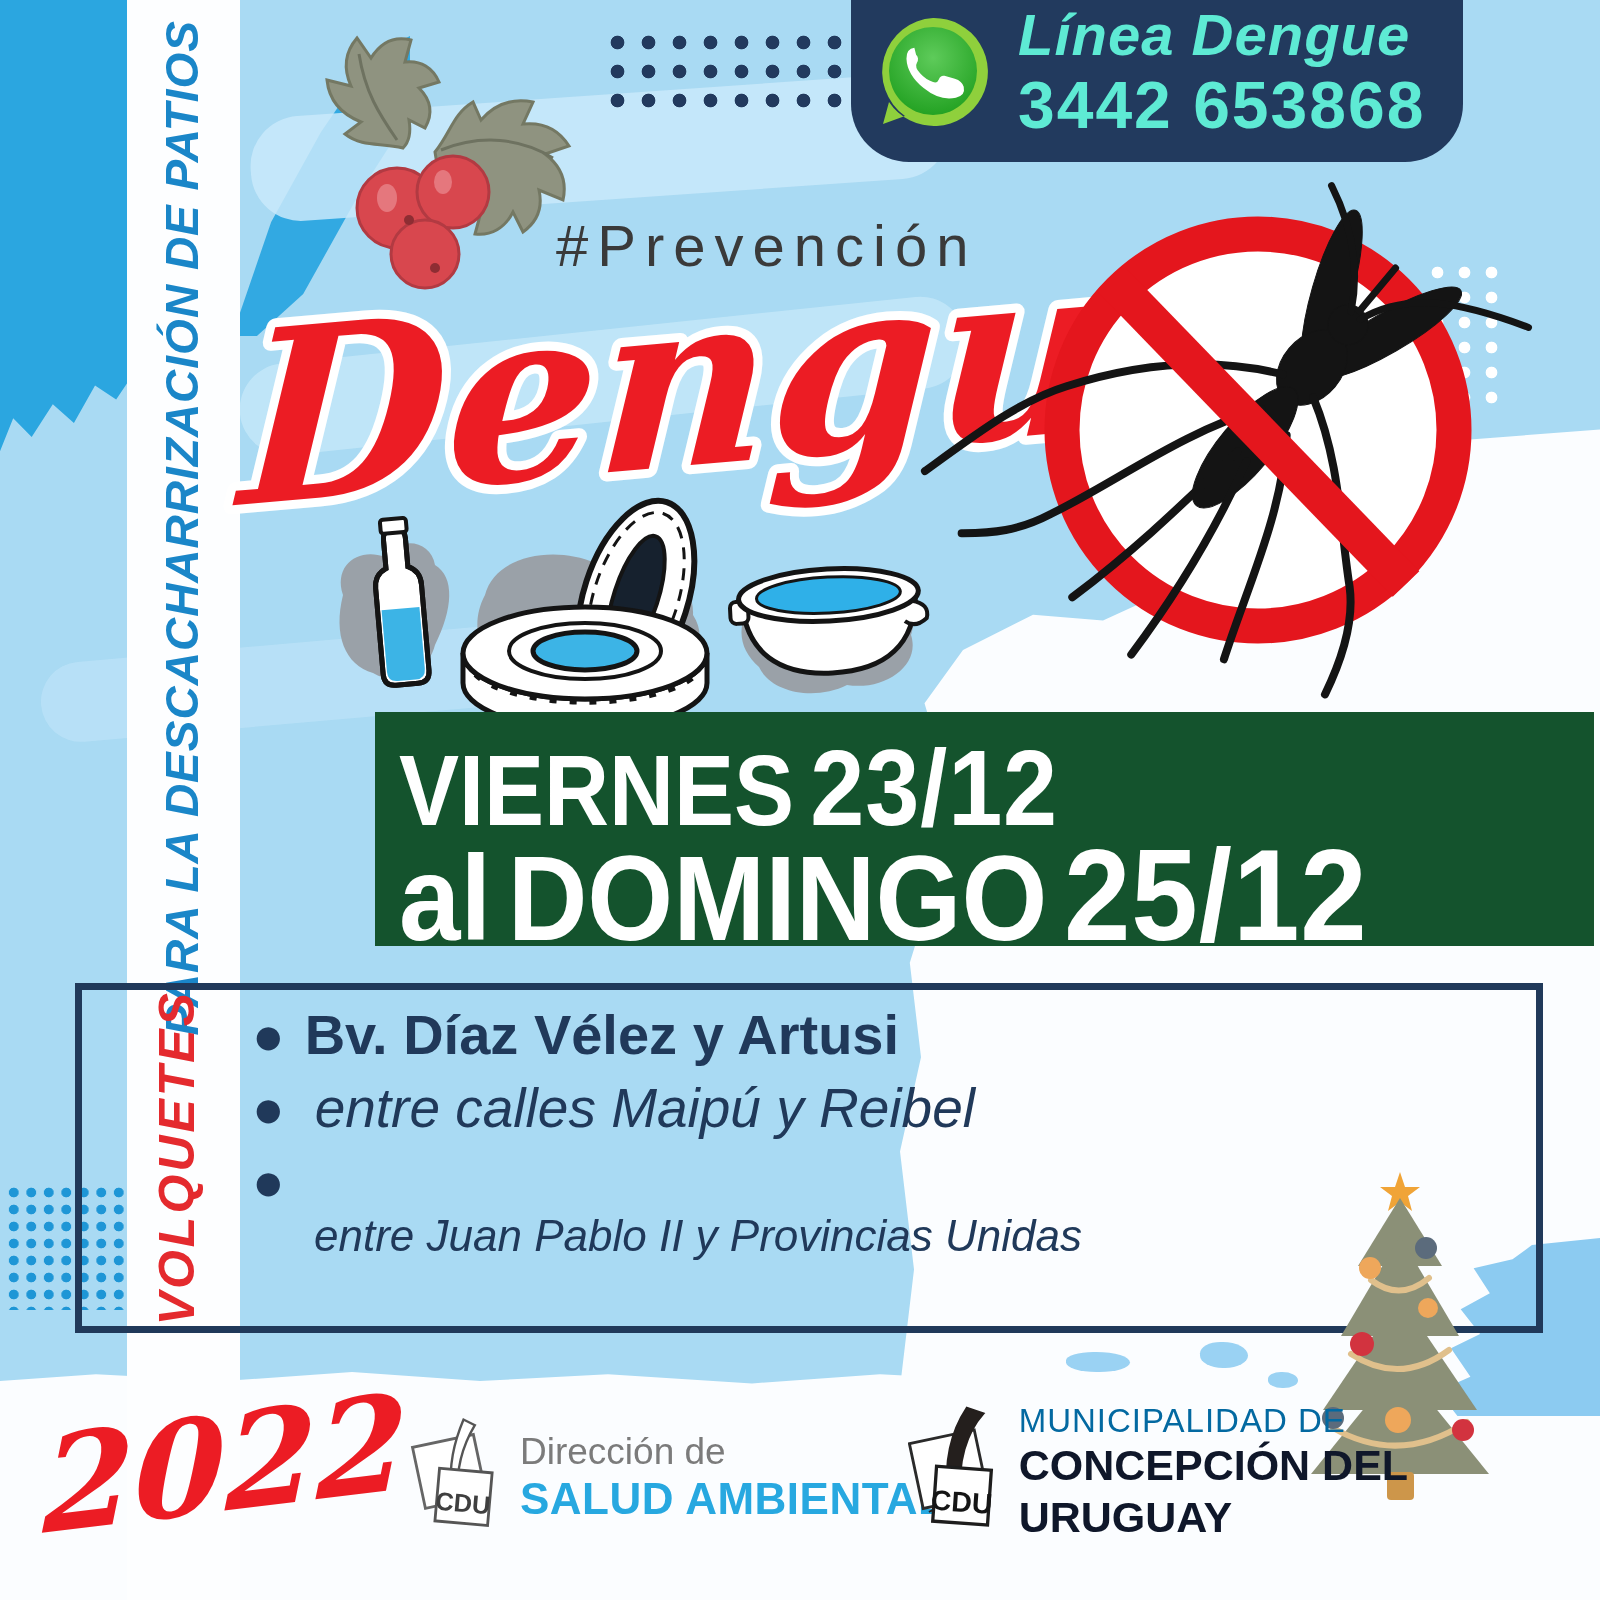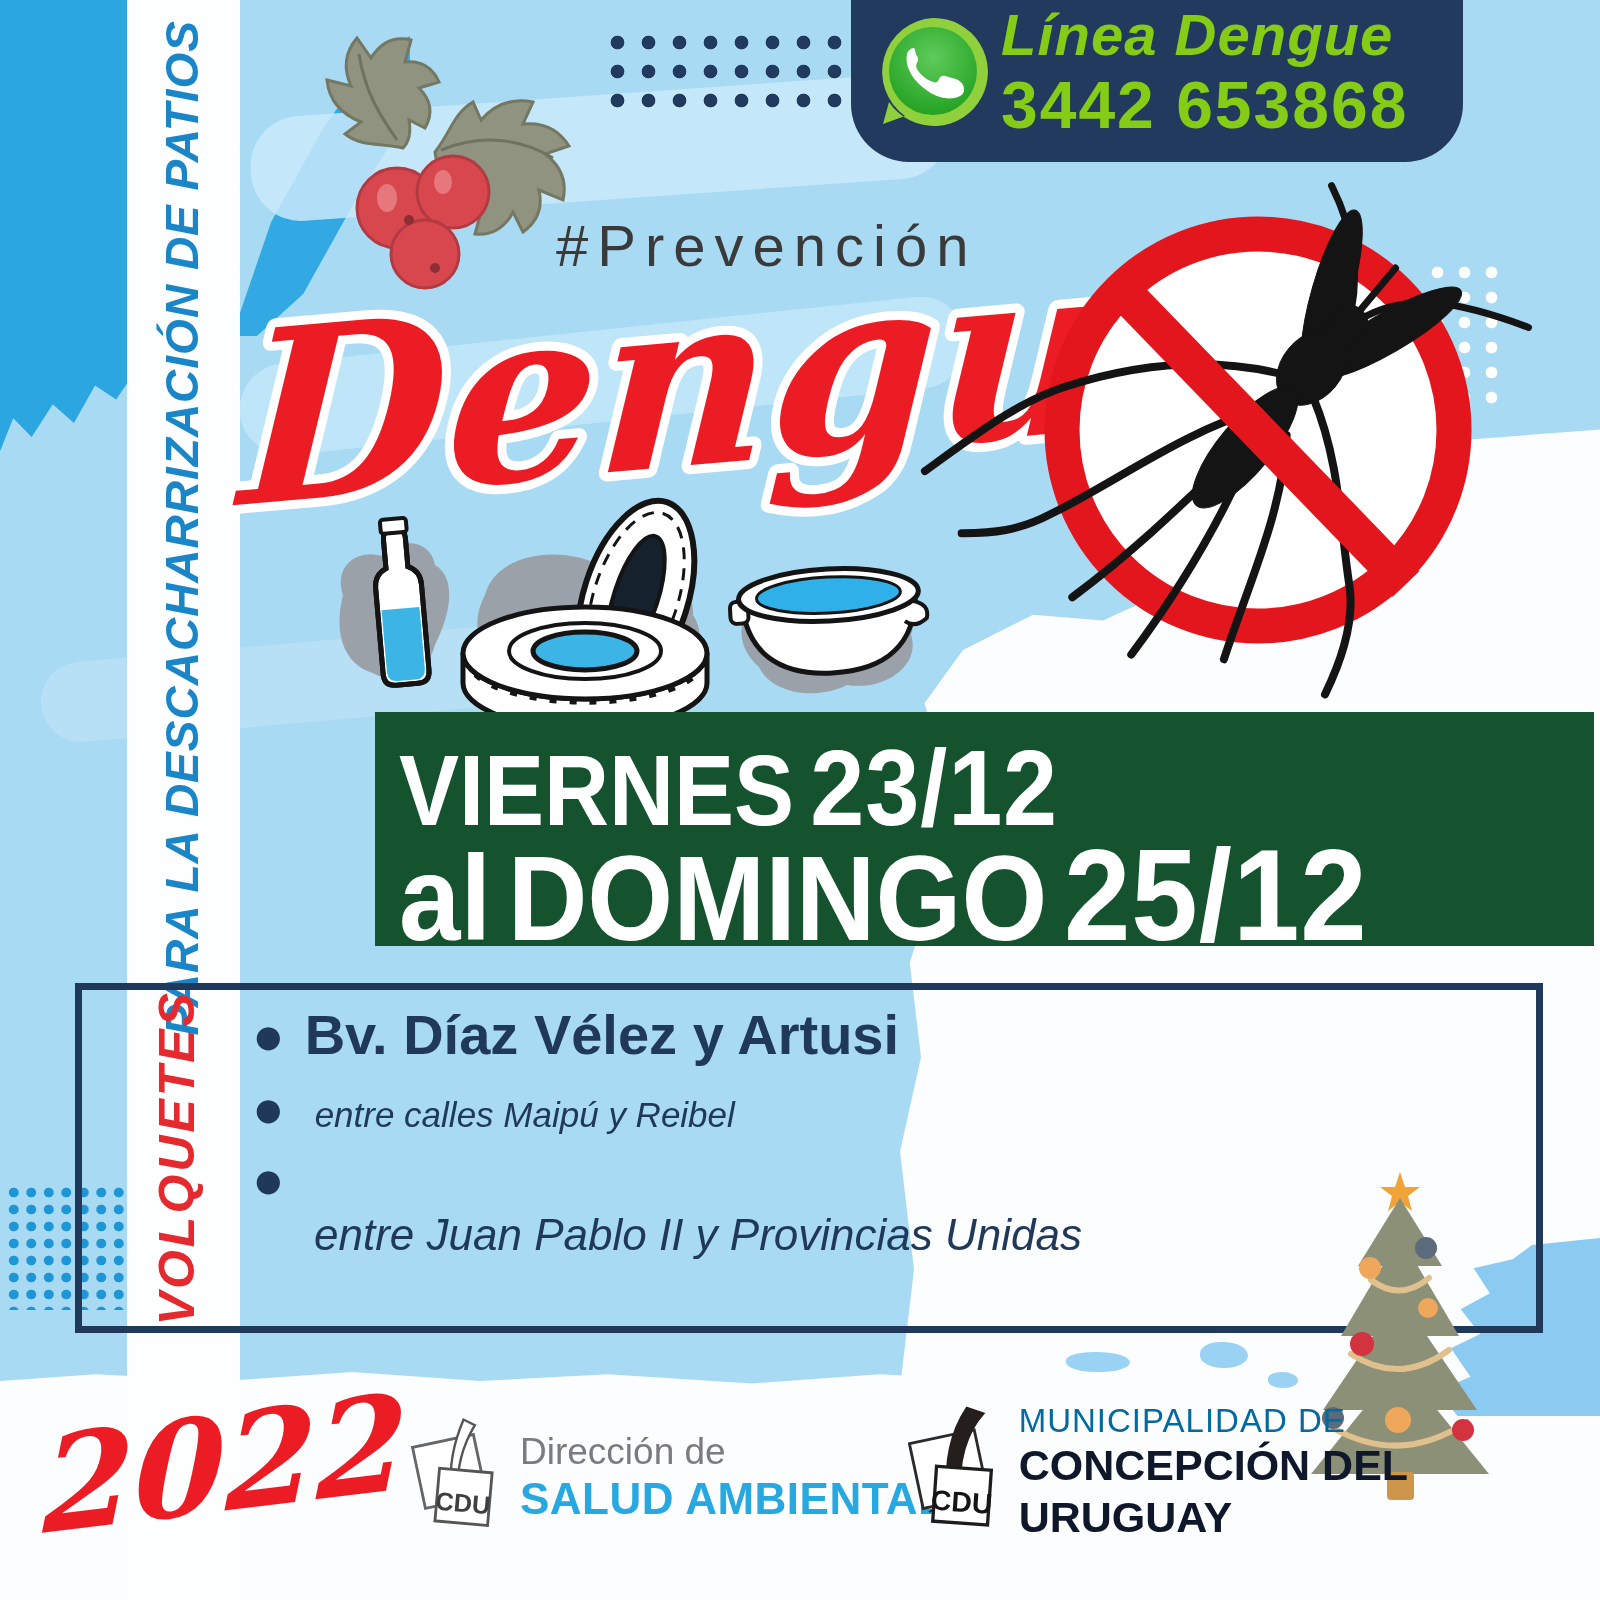--- a/index.html
+++ b/index.html
@@ -39,21 +39,21 @@
   .dots-white{left:1424px;top:260px;width:84px;height:152px;
     background-image:radial-gradient(circle,#ffffff 5.5px,transparent 6.2px);
     background-size:27px 25px;}
   .dots-blue{left:5px;top:1184px;width:126px;height:126px;
     background-image:radial-gradient(circle,#1e96d6 4.6px,transparent 5.2px);
     background-size:17.5px 17px;}
 
   
   .badge{left:851px;top:-8px;width:612px;height:170px;background:#223a5e;
     border-radius:0 0 58px 58px;z-index:10;}
-  .badge .txt{position:absolute;left:150px;top:14px;color:#84cc16;line-height:1;}
+  .badge .txt{position:absolute;left:167px;top:14px;color:#5eead4;line-height:1;}
   .badge .l1{font-style:italic;font-weight:bold;font-size:58px;letter-spacing:1px;}
   .badge .l2{font-weight:bold;font-size:66px;letter-spacing:2px;margin-top:8px;}
   .wa{position:absolute;left:26px;top:24px;}
 
   
   .side-note{left:122px;top:88px;width:120px;height:880px;display:flex;align-items:center;
     justify-content:center;z-index:6;}
   .side-note span{writing-mode:vertical-rl;transform:rotate(180deg);white-space:nowrap;
     color:#1a86c8;font-size:46px;font-weight:bold;font-style:italic;letter-spacing:1px;}
 
@@ -75,21 +75,21 @@
   
   .box{left:75px;top:983px;width:1468px;height:350px;border:7px solid #20395a;z-index:9;}
   .volq{position:absolute;left:52px;top:0;width:86px;height:100%;display:flex;
     align-items:center;justify-content:center;}
   .volq span{writing-mode:vertical-rl;transform:rotate(180deg);white-space:nowrap;color:#e42a2e;
     font-size:50px;font-weight:bold;font-style:italic;letter-spacing:3px;}
   .items{position:absolute;left:170px;top:16px;color:#20395a;}
   .item{display:flex;align-items:baseline;gap:20px;margin-bottom:15px;line-height:1.05;}
   .item .bullet{font-size:54px;color:#20395a;}
   .item .main{font-size:56px;font-weight:bold;white-space:nowrap;}
-  .item .detail{font-size:35px;font-style:italic;margin-left:10px;white-space:nowrap;font-weight:normal;}
+  .item .detail{font-size:55px;font-style:italic;margin-left:10px;white-space:nowrap;font-weight:normal;}
   .footnote{margin-left:62px;font-size:44px;font-style:italic;margin-top:-4px;white-space:nowrap;text-align:center;}
 
   
   .year{left:42px;top:1398px;z-index:10;color:#ec1c24;font-family:"DejaVu Serif",serif;
     font-size:132px;font-weight:bold;font-style:italic;transform:rotate(-7deg) skewX(-8deg);line-height:1;}
   .org{z-index:10;display:flex;align-items:center;gap:16px;}
   .org1{left:408px;top:1412px;}
   .org2{left:908px;top:1398px;}
   .org .t1{font-size:37px;color:#7b7b7b;line-height:1.15;}
   .org1 .t2{font-size:44px;font-weight:bold;color:#27a8e0;letter-spacing:.5px;line-height:1.15;}

